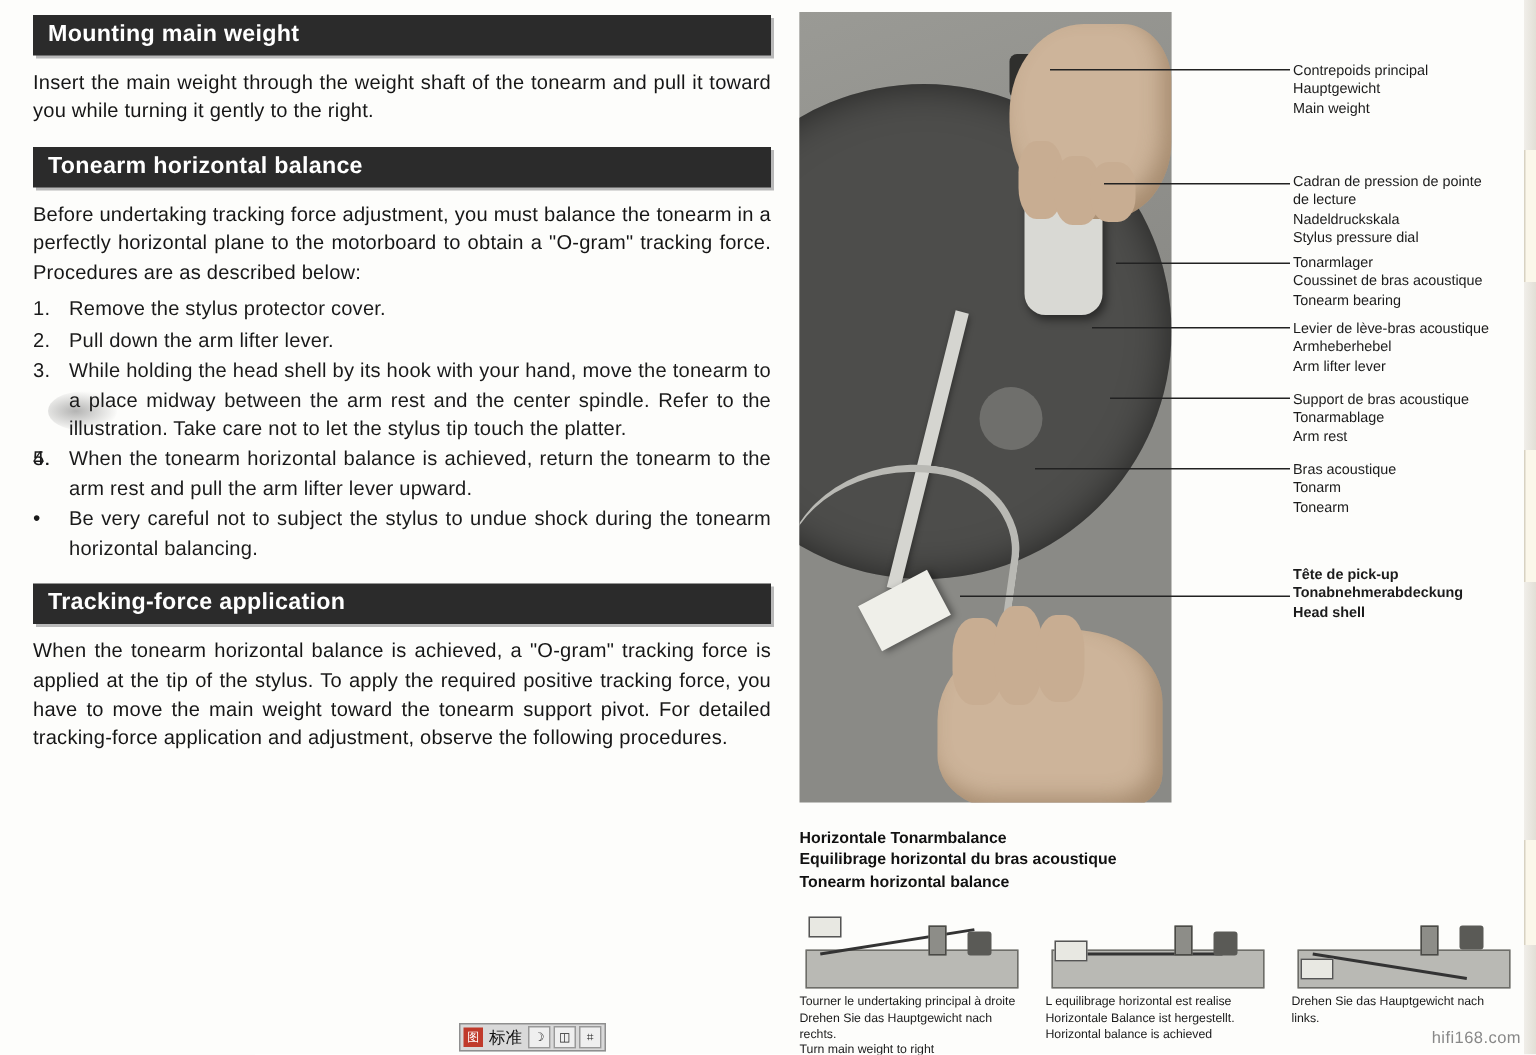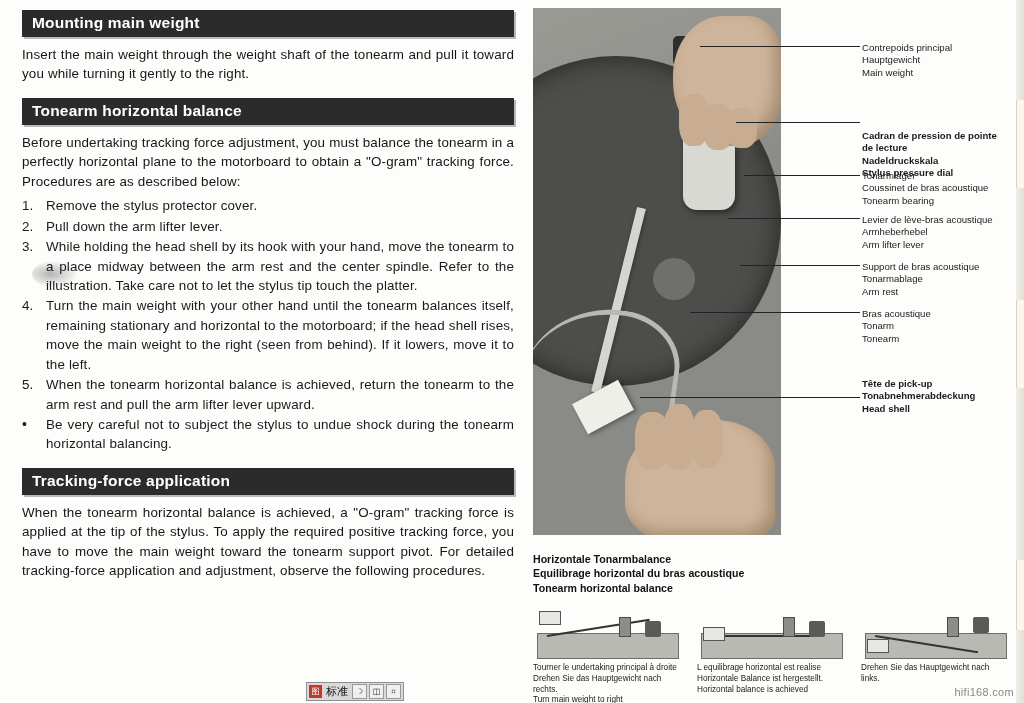--- a/index.html
+++ b/index.html
@@ -385,21 +385,20 @@
         <li>
           <span class="num">2.</span>
           <span>Pull down the arm lifter lever.</span>
         </li>
         <li>
           <span class="num">3.</span>
           <span>While holding the head shell by its hook with your hand, move the tonearm to a place midway between the arm rest and the center spindle. Refer to the illustration. Take care not to let the stylus tip touch the platter.</span>
         </li>
         <li>
           <span class="num">4.</span>
-          <span>Turn the main weight with your other hand until the tonearm balances itself, remaining stationary and horizontal to the motorboard; if the head shell rises, move the main weight to the right (seen from behind). If it lowers, move it to the left.</span>
         </li>
         <li>
           <span class="num">5.</span>
           <span>When the tonearm horizontal balance is achieved, return the tonearm to the arm rest and pull the arm lifter lever upward.</span>
         </li>
         <li class="bullet">
           <span class="num">•</span>
           <span>Be very careful not to subject the stylus to undue shock during the tonearm horizontal balancing.</span>
         </li>
       </ol>
@@ -449,21 +448,21 @@
   <div class="leader" style="left:640px; top:397px; width:220px;"></div>
 
   <div id="callouts">
 
     <div class="callout" style="top:8px;">
       <span class="l">Contrepoids principal</span>
       <span class="l">Hauptgewicht</span>
       <span class="l">Main weight</span>
     </div>
 
-    <div class="callout" style="top:96px;font-weight:bold;">
+    <div class="callout" style="top:82px;">
       <span class="l">Cadran de pression de pointe</span>
       <span class="l">de lecture</span>
       <span class="l">Nadeldruckskala</span>
       <span class="l">Stylus pressure dial</span>
     </div>
 
     <div class="callout" style="top:136px;">
       <span class="l">Tonarmlager</span>
       <span class="l">Coussinet de bras acoustique</span>
       <span class="l">Tonearm bearing</span>

